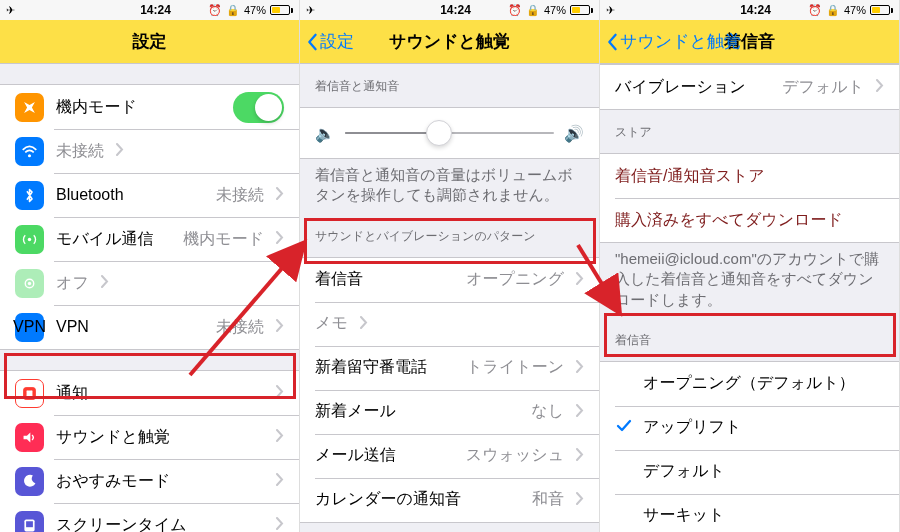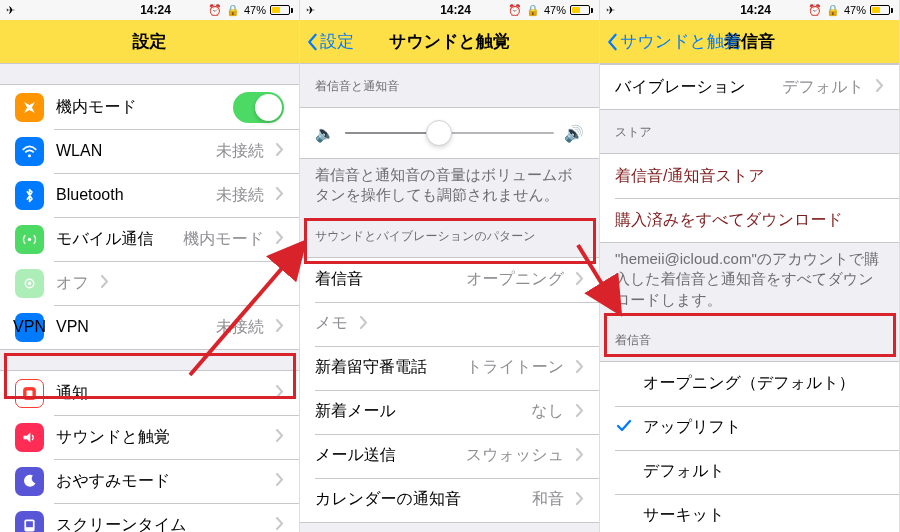--- a/index.html
+++ b/index.html
@@ -120,21 +120,20 @@
           </span>
         </div>
         <div class="cell with-icon">
           <span class="icon ic-wlan">
             <svg viewBox="0 0 20 20">
               <path d="M2 8 Q10 0 18 8" stroke="#fff" stroke-width="2" fill="none"></path>
               <path d="M5 11 Q10 6 15 11" stroke="#fff" stroke-width="2" fill="none"></path>
               <circle cx="10" cy="15" r="1.8" fill="#fff"></circle>
             </svg>
           </span>
-          <span class="label">WLAN</span>
           <span class="detail">未接続</span>
           <span class="chev"><svg viewBox="0 0 8 13">
               <path d="M1 1 L6 6.5 L1 12" stroke="#c7c7cc" stroke-width="2" fill="none" stroke-linecap="round"></path>
             </svg></span>
         </div>
         <div class="cell with-icon">
           <span class="icon ic-bt">
             <svg viewBox="0 0 20 20">
               <path d="M7 5 L13 14 L10 17 L10 3 L13 6 L7 15" stroke="#fff" stroke-width="1.8" fill="none" stroke-linejoin="round"></path>
             </svg>

